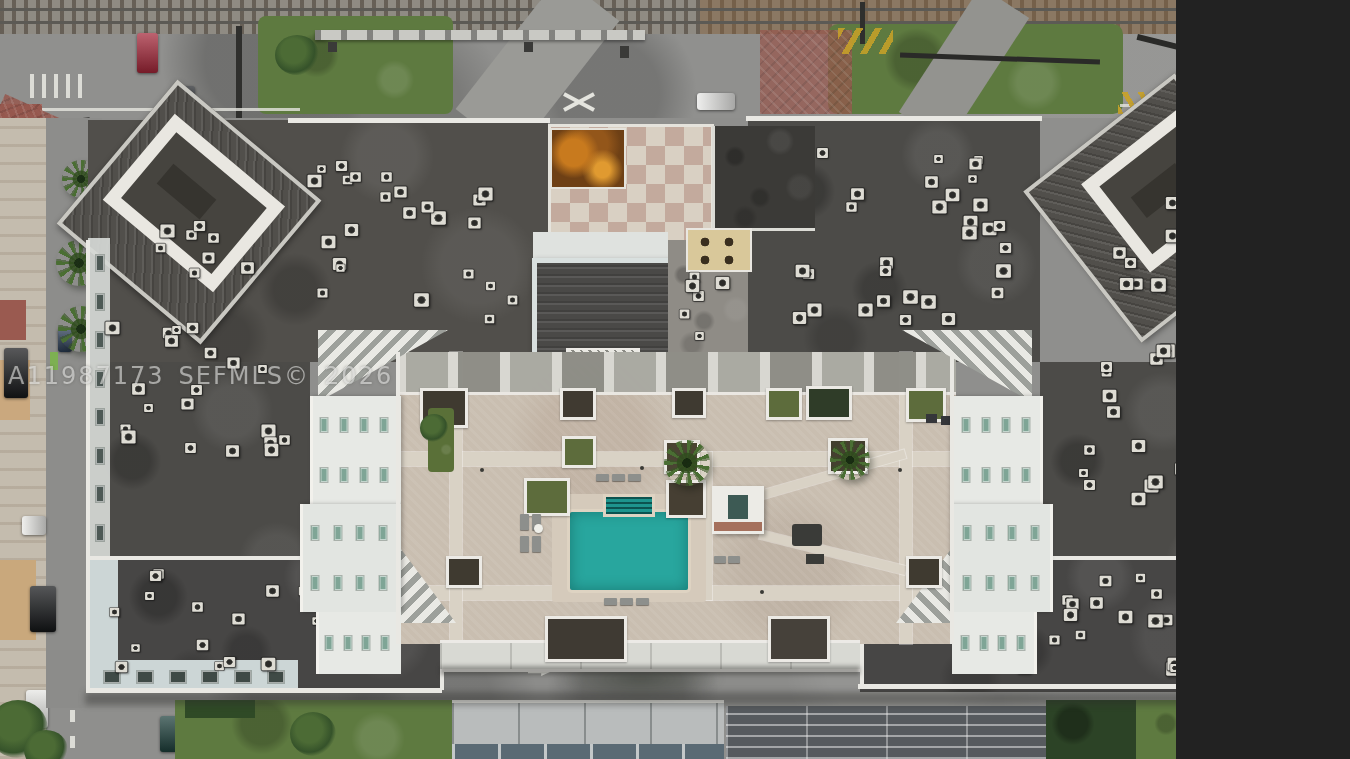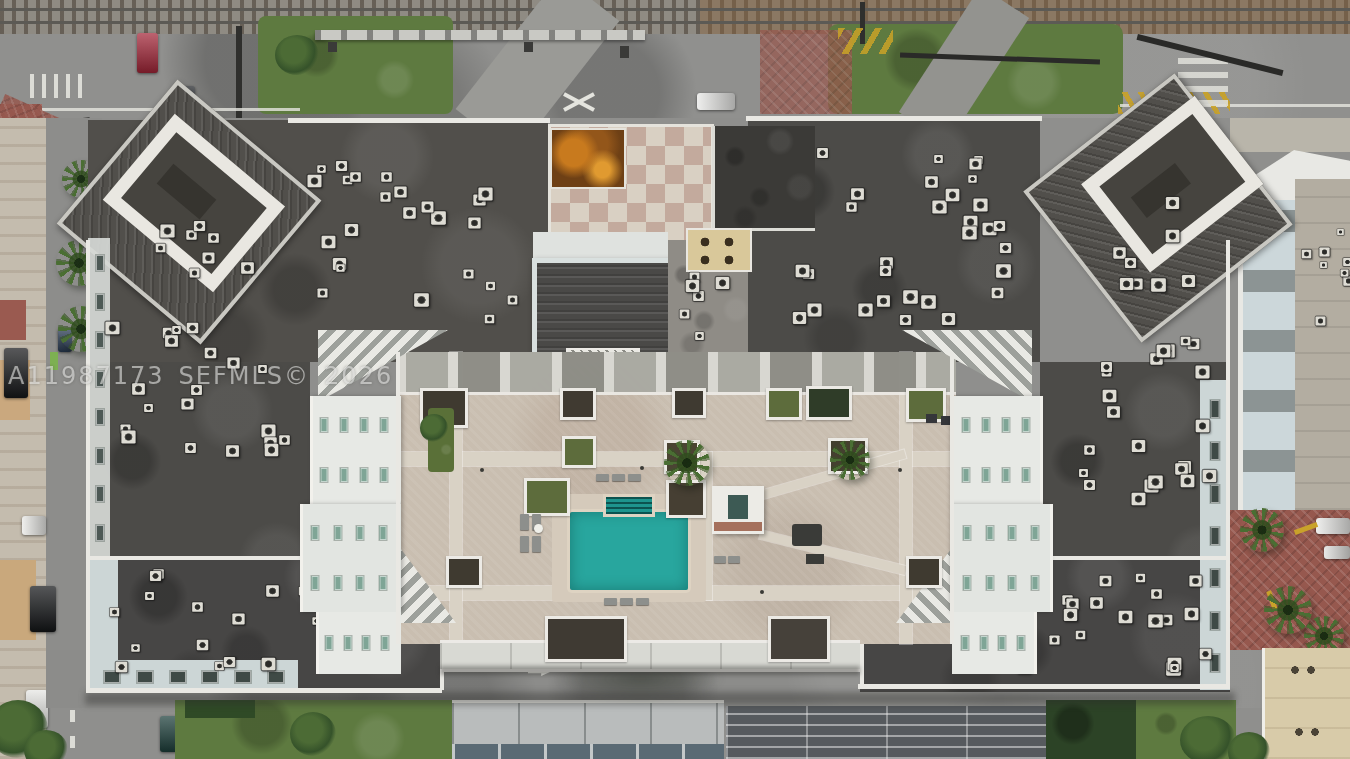--- a/index.html
+++ b/index.html
@@ -1,16 +1,16 @@
 <!DOCTYPE html>
 <html style="--pool: #28a69e; --pool_steps: #1e948d; --roof: #4c4b48; --paver: #c9beb0; --parapet: #e9e8e3; --asphalt: #8f8f8d; --grass: #5e7a40; --brick: #96584e; --checker_light: #d9d0c3; --checker_dark: #c3aa9d; --rust: #6e4015; --window_teal: #7fa596; --pale_wall: #ccd6d6; --beige_roof: #d8cba9;"><head>
 <meta charset="utf-8">
 <style>
   html,body{margin:0;padding:0;background:#222;font-family:"DejaVu Sans",sans-serif;}
-  #scene{position:relative;width:1350px;height:759px;overflow:hidden;background:var(--asphalt,#8f8f8d);}
+  #scene{position:relative;width:1176px;height:759px;overflow:hidden;background:var(--asphalt,#8f8f8d);}
   .e{position:absolute;}
   .pl{position:absolute;background:var(--parapet,#e9e8e3);}
   .roof{position:absolute;background:var(--roof,#4c4b48);}
   .streaks-v{background-image:repeating-linear-gradient(90deg,rgba(255,255,255,.09) 0 2px,rgba(0,0,0,.12) 2px 4px,transparent 4px 9px);}
   .streaks-h{background-image:repeating-linear-gradient(0deg,rgba(255,255,255,.09) 0 2px,rgba(0,0,0,.12) 2px 4px,transparent 4px 9px);}
   .streaks-d{background-image:repeating-linear-gradient(52deg,rgba(255,255,255,.08) 0 2px,rgba(0,0,0,.14) 2px 4px,transparent 4px 9px);}
   .mottle{background-image:
     radial-gradient(circle at 20% 30%,rgba(0,0,0,.22) 0 6%,transparent 10%),
     radial-gradient(circle at 65% 15%,rgba(255,255,255,.07) 0 8%,transparent 13%),
     radial-gradient(circle at 45% 70%,rgba(0,0,0,.18) 0 7%,transparent 12%),

